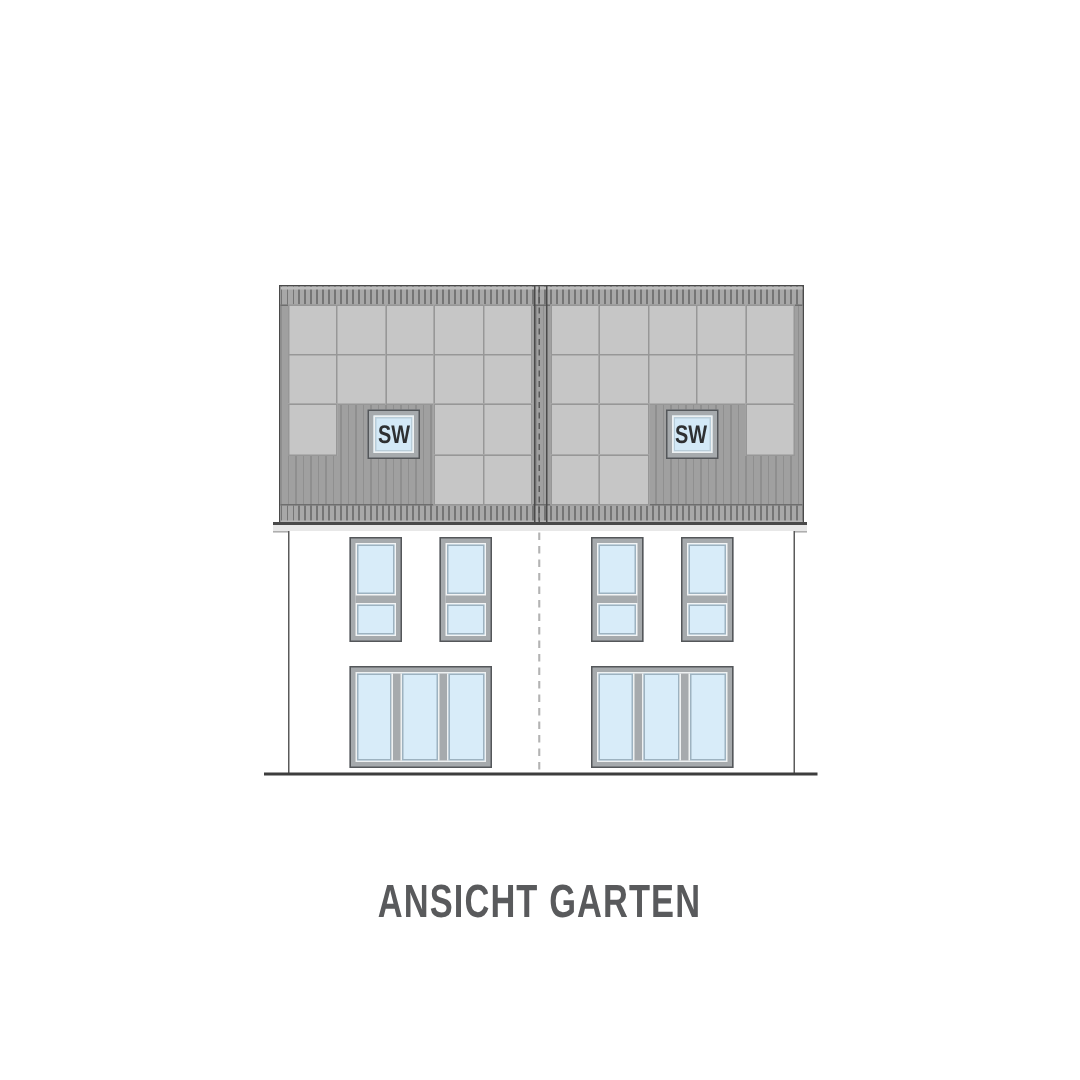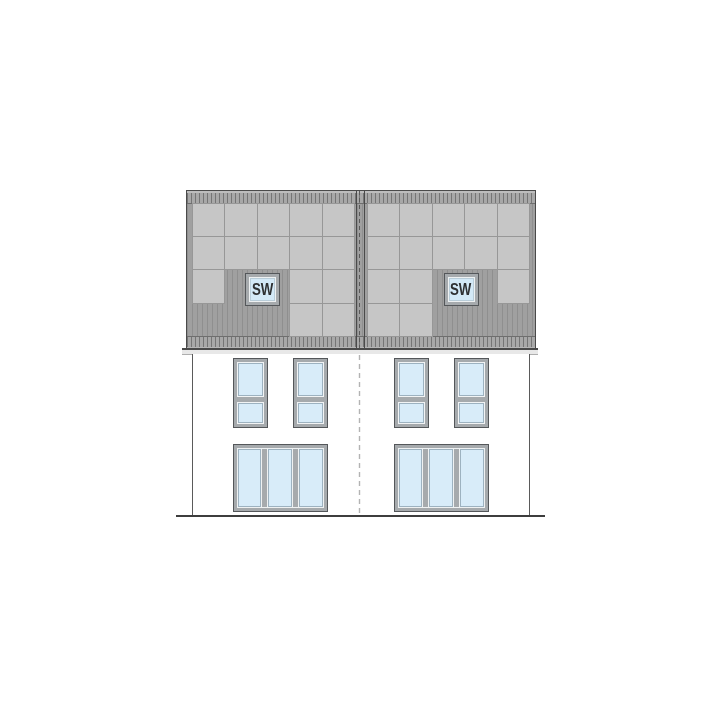--- a/index.html
+++ b/index.html
@@ -207,14 +207,17 @@
     </div>
   </div>
 
   <svg class="overlay" width="720" height="720">
     <line x1="359.5" y1="191" x2="359.5" y2="348" stroke="#5a5a5a" stroke-width="1" stroke-dasharray="4,3"></line>
     <line x1="359.5" y1="355" x2="359.5" y2="514" stroke="#b3b3b3" stroke-width="1.4" stroke-dasharray="5,4"></line>
   </svg>
 
   <div class="abs ground"></div>
 
+  <div class="abs title-wrap">
+    <span>ANSICHT GARTEN</span>
+  </div>
 
 </div>
 
 </body></html>

